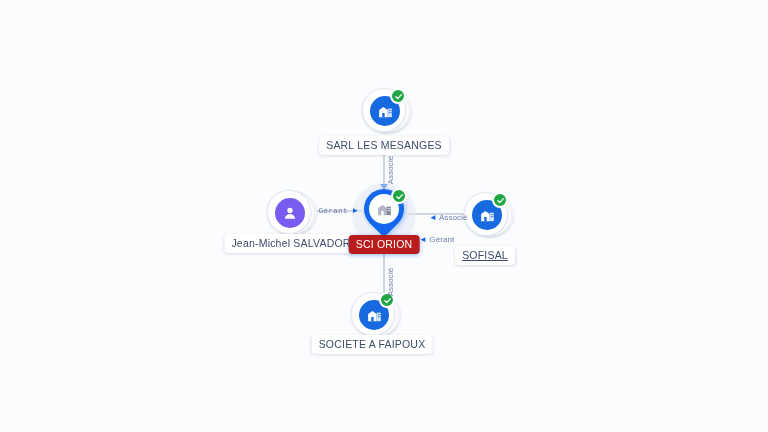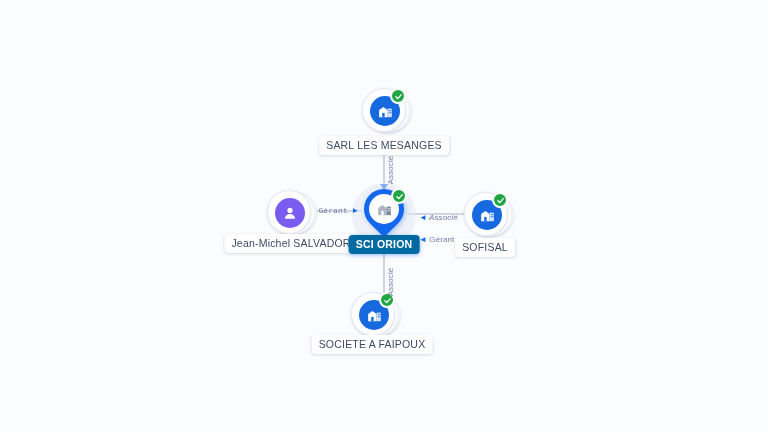--- a/index.html
+++ b/index.html
@@ -94,23 +94,23 @@
     white-space: nowrap;
     background: #ffffff;
     color: #3d4a68;
     font-size: 10.5px;
     letter-spacing: .2px;
     padding: 3px 7px 4px;
     border-radius: 4px;
     box-shadow: 0 1px 3px rgba(40,60,110,0.17);
   }
   .node-label.selected {
-    background: #0369a1;
+    background: #b91c1c;
     color: #ffffff;
-    font-weight: bold;
+    font-weight: normal;
     box-shadow: 0 1px 4px rgba(18,103,238,0.45);
   }
 
   
   .pin-wrap {
     position: absolute;
     left: -20px;
     top: -26px;
     width: 40px;
     height: 52px;
@@ -257,21 +257,21 @@
             <rect x="7.4" y="14" width="3.4" height="6" fill="#1769e0"></rect>
           </svg>
         </div>
         <div class="badge-check">
           <svg width="9" height="9" viewBox="0 0 24 24">
             <path d="M5 12.5 L10 17.5 L19.5 7" stroke="#ffffff" stroke-width="3.4" fill="none" stroke-linecap="round" stroke-linejoin="round"></path>
           </svg>
         </div>
       </div>
     </div>
-    <div class="node-label" style="left:-1px; top:24px;">SOFISAL</div>
+    <div class="node-label" style="left:-1px; top:32px;text-decoration:underline;">SOFISAL</div>
   </div>
 
   <div class="node" style="left:373px; top:314px;">
     <div class="node-art">
       <div class="stack stack-a"></div>
       <div class="stack stack-b"></div>
       <div class="disc">
         <div class="inner-circle inner-blue">
           <svg width="17" height="17" viewBox="0 0 24 24" fill="none">
             <path d="M3 20 V10 L9 5.5 L15 10 V20 Z" fill="#ffffff"></path>
@@ -328,18 +328,18 @@
   <div class="edge-label center-h" style="left:338px; top:210px;font-family:Liberation Mono, monospace;">
     <span>Gérant</span>
     <span class="arrow-glyph">►</span>
   </div>
 
   <div class="edge-label" style="left:419px; top:203px;margin-top:32px;">
     <span class="arrow-glyph">◄</span>
     <span>Gérant</span>
   </div>
 
-  <div class="edge-label" style="left:419px; top:213px;font-style:italic;">
+  <div class="edge-label" style="left:429px; top:213px;">
     <span class="arrow-glyph">◄</span>
     <span>Associé</span>
   </div>
 
 </div>
 
 </body></html>

